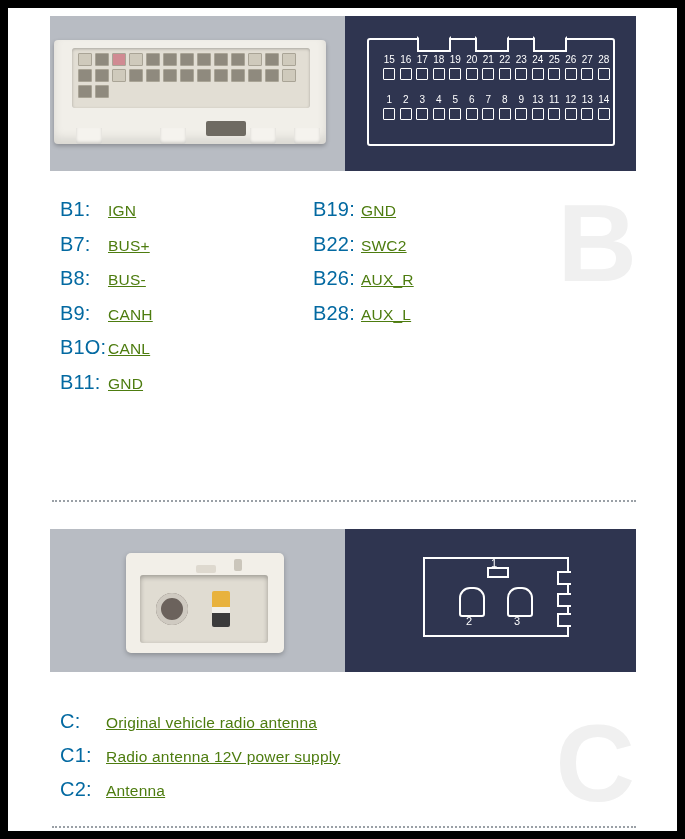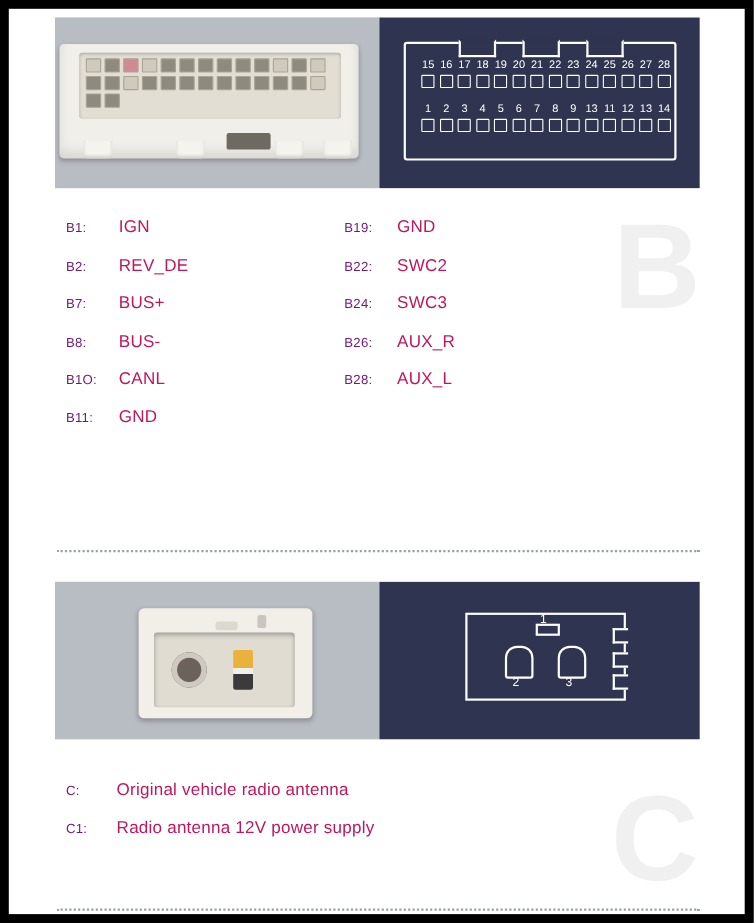--- a/index.html
+++ b/index.html
@@ -175,29 +175,30 @@
 
   .list-row {
     display: flex;
     align-items: baseline;
     height: 34.6px;
   }
   #list-c .list-row { height: 34px; }
   .list-key {
     flex: 0 0 auto;
     width: 48px;
-    font-size: 12px;
-    color: #701a75;
+    font-size: 20px;
+    color: #0369a1;
     letter-spacing: 0.2px;
   }
   #list-c .list-key { width: 46px; }
   .list-val {
     font-size: 15.5px;
-    color: #be185d;
+    color: #4d7c0f;
     letter-spacing: 0.2px;
+    text-decoration: underline;
   }
 
   
   .ghost {
     position: absolute;
     font-size: 110px;
     font-weight: bold;
     color: #f0f0f0;
     line-height: 1;
     user-select: none;
@@ -448,52 +449,48 @@
       </div>
     </div>
   </div>
 
   <div class="list" id="list-b-left">
       <div class="list-row">
         <div class="list-key">B1:</div>
         <div class="list-val">IGN</div>
       </div>
       <div class="list-row">
-        <div class="list-key">B2:</div>
-        <div class="list-val">REV_DE</div>
-      </div>
-      <div class="list-row">
         <div class="list-key">B7:</div>
         <div class="list-val">BUS+</div>
       </div>
       <div class="list-row">
         <div class="list-key">B8:</div>
         <div class="list-val">BUS-</div>
       </div>
       <div class="list-row">
+        <div class="list-key">B9:</div>
+        <div class="list-val">CANH</div>
+      </div>
+      <div class="list-row">
         <div class="list-key">B1O:</div>
         <div class="list-val">CANL</div>
       </div>
       <div class="list-row">
         <div class="list-key">B11:</div>
         <div class="list-val">GND</div>
       </div>
     </div>
   <div class="list" id="list-b-right">
       <div class="list-row">
         <div class="list-key">B19:</div>
         <div class="list-val">GND</div>
       </div>
       <div class="list-row">
         <div class="list-key">B22:</div>
         <div class="list-val">SWC2</div>
-      </div>
-      <div class="list-row">
-        <div class="list-key">B24:</div>
-        <div class="list-val">SWC3</div>
       </div>
       <div class="list-row">
         <div class="list-key">B26:</div>
         <div class="list-val">AUX_R</div>
       </div>
       <div class="list-row">
         <div class="list-key">B28:</div>
         <div class="list-val">AUX_L</div>
       </div>
     </div>
@@ -533,19 +530,23 @@
 
   <div class="list" id="list-c">
       <div class="list-row">
         <div class="list-key">C:</div>
         <div class="list-val">Original vehicle radio antenna</div>
       </div>
       <div class="list-row">
         <div class="list-key">C1:</div>
         <div class="list-val">Radio antenna 12V power supply</div>
       </div>
+      <div class="list-row">
+        <div class="list-key">C2:</div>
+        <div class="list-val">Antenna</div>
+      </div>
     </div>
 
   <div class="ghost" id="ghost-c">C</div>
 
   <div class="divider" id="divider-2"></div>
 
 </div>
 
 </body></html>

